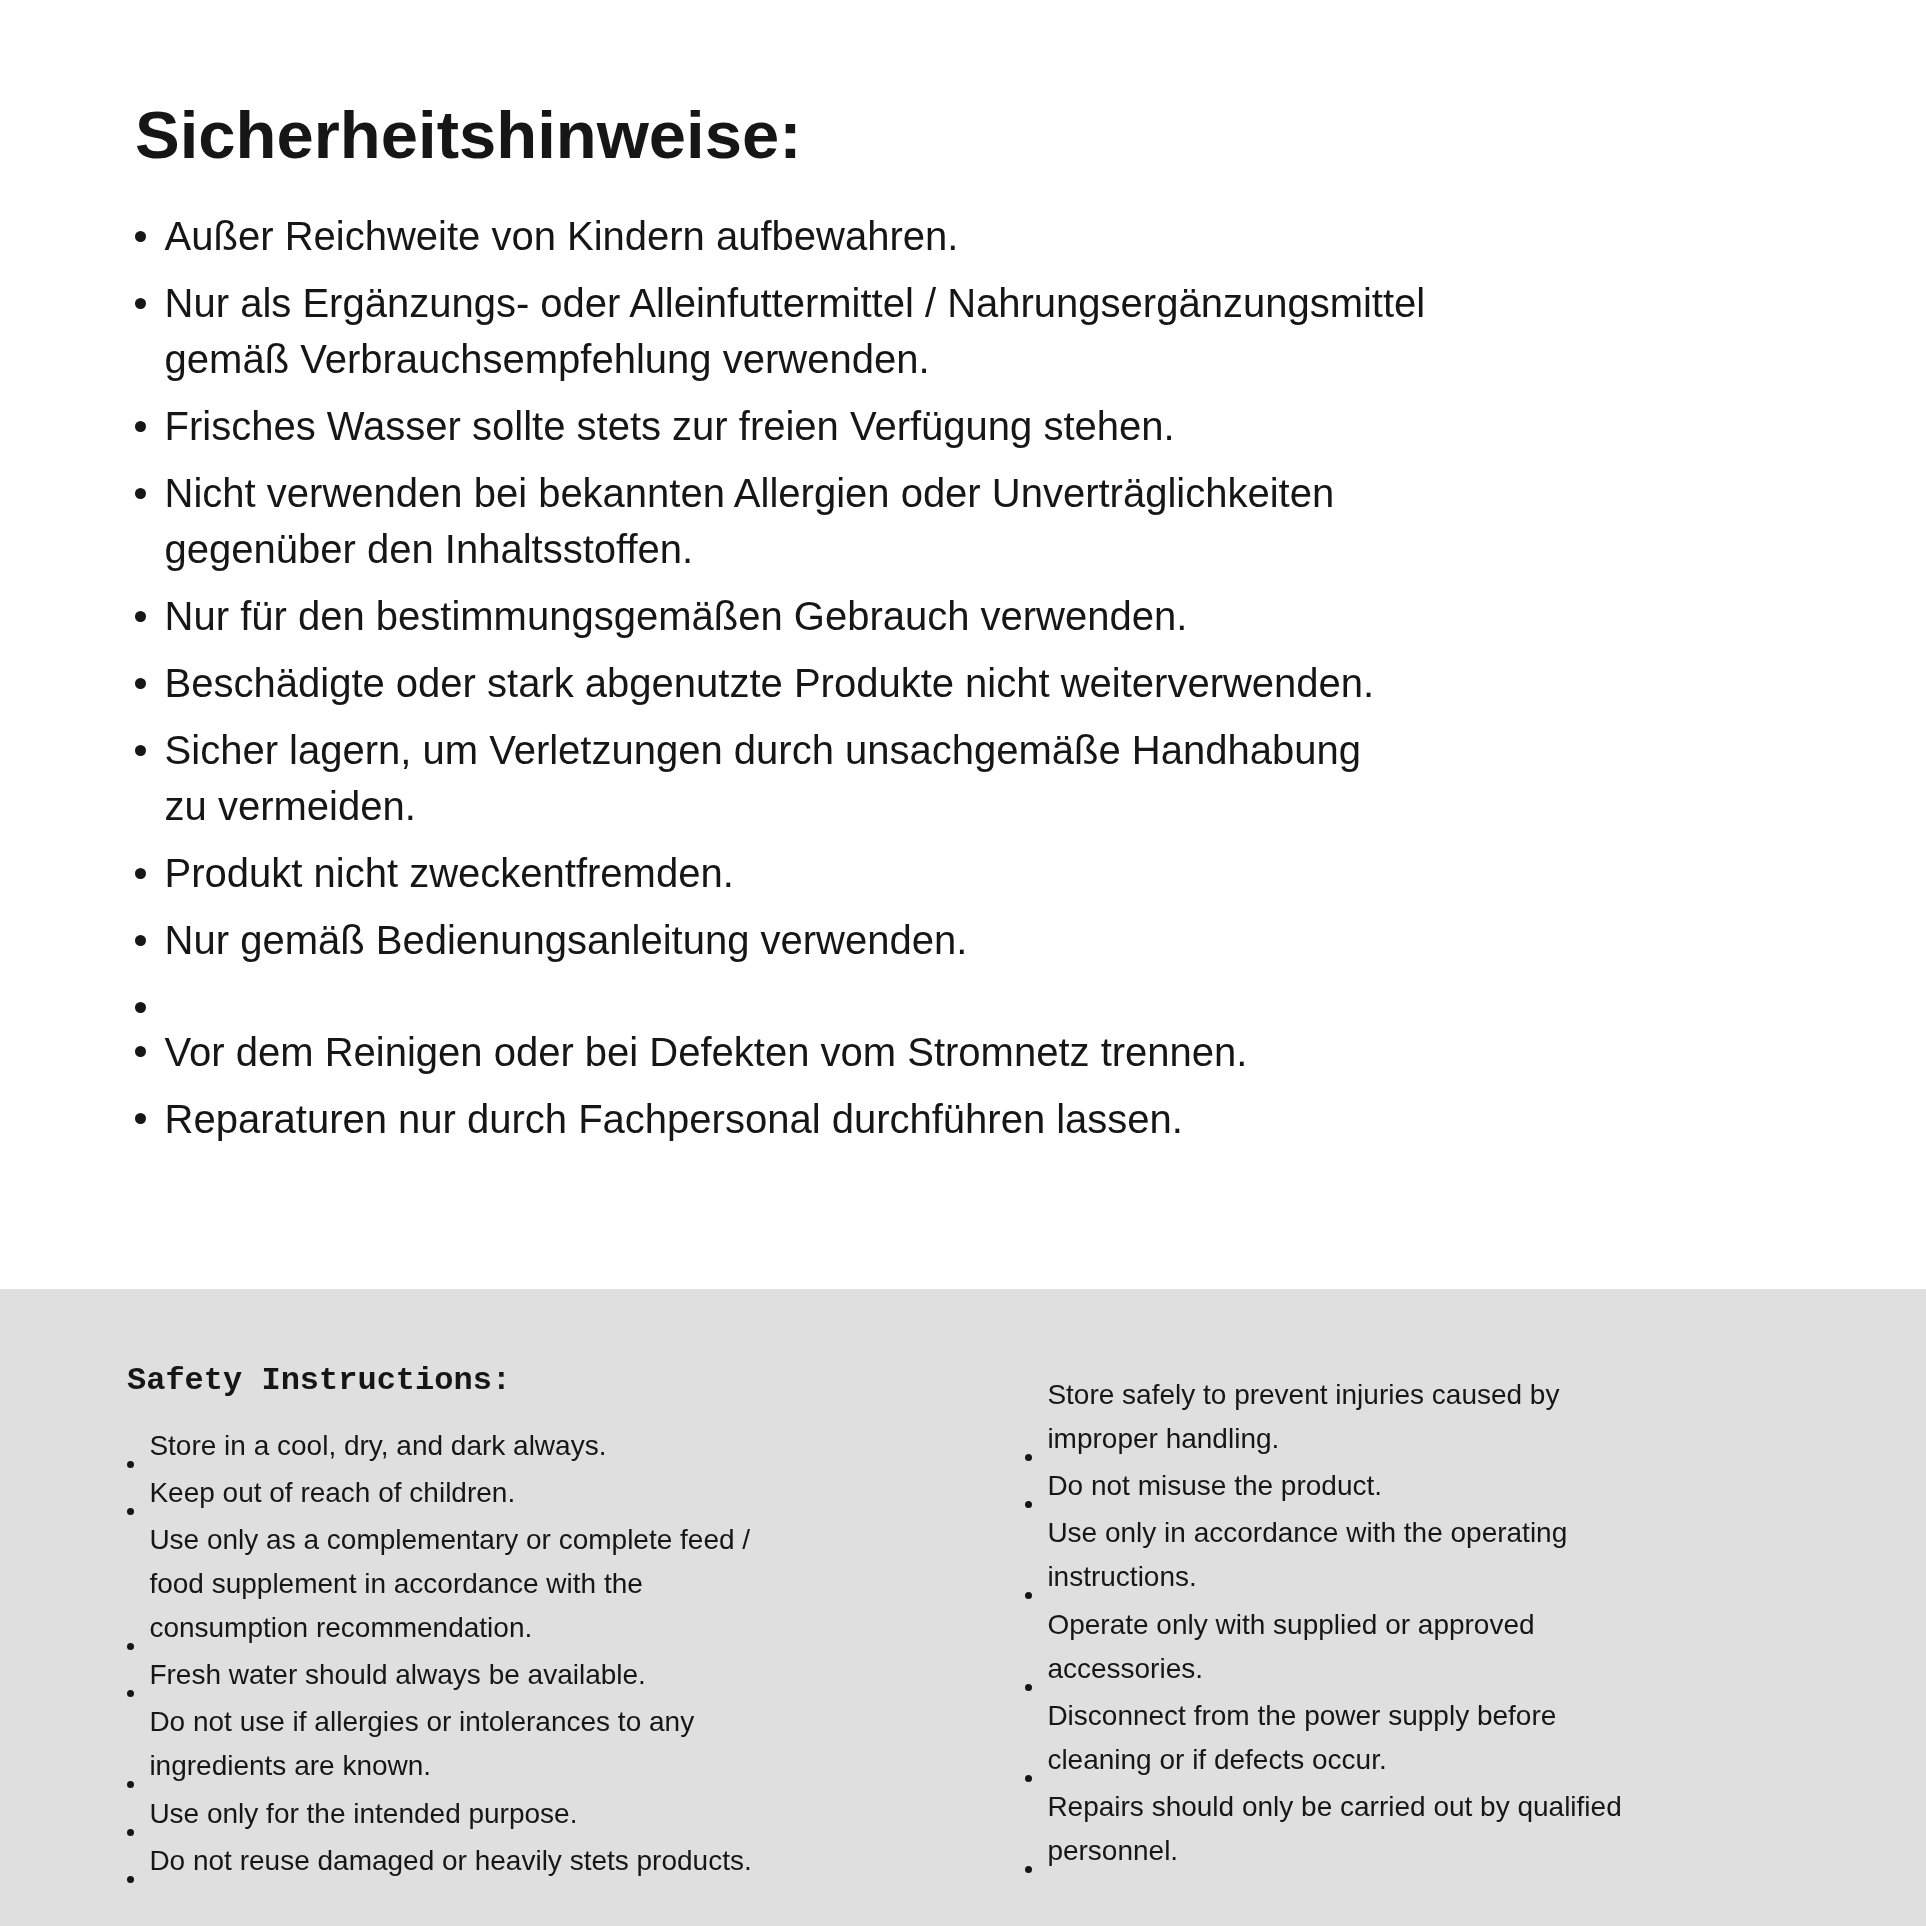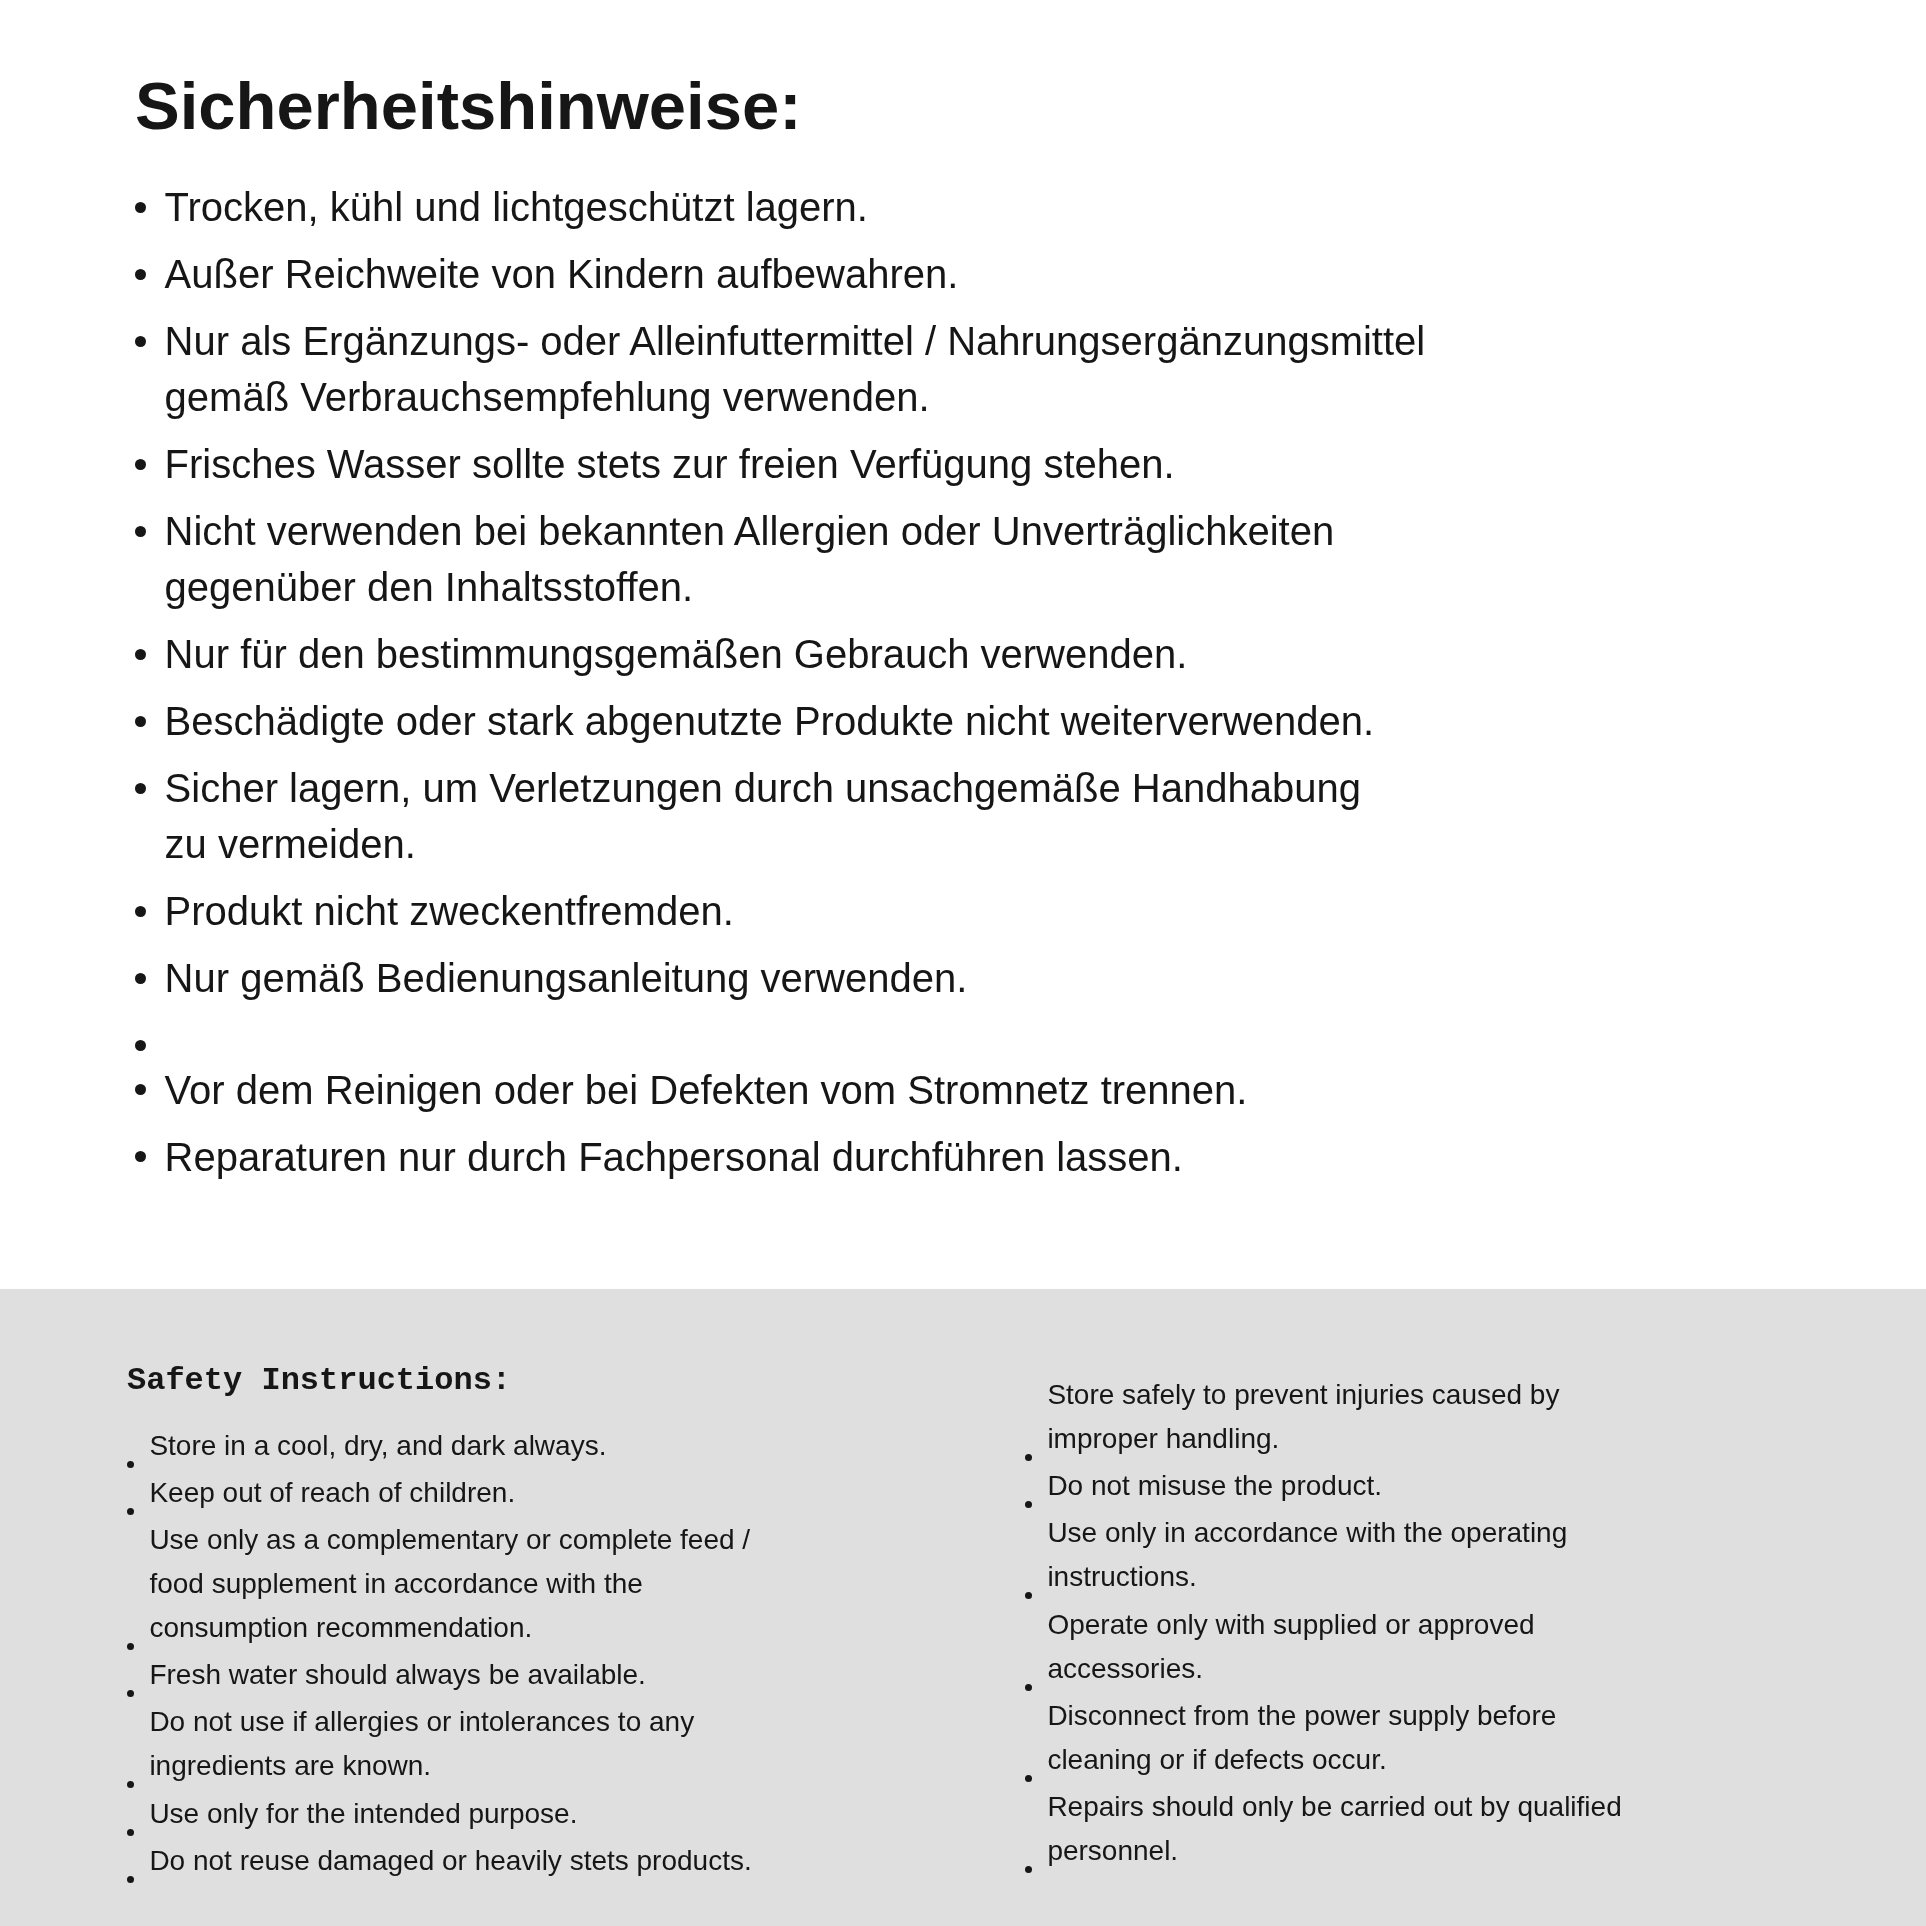--- a/index.html
+++ b/index.html
@@ -12,21 +12,21 @@
   .page{
     position:relative;
     width:1926px;height:1926px;
     background:var(--page-bg);
     color:var(--text);
     font-family:"Liberation Sans", sans-serif;
     overflow:hidden;
   }
   
   .de-section{
-    padding:67px 128px 0 135px;
+    padding:96px 128px 0 135px;
   }
   .de-heading{
     font-size:67px;
     font-weight:700;
     line-height:1.15;
     margin:0 0 35px 0;
     color:var(--text);
   }
   ul.blist{list-style:none;margin:0;padding:0;}
   .blist li{display:flex;align-items:flex-start;}
@@ -84,24 +84,20 @@
 <body>
 
 <div class="page">
 
   <section class="de-section">
     <h1 class="de-heading">Sicherheitshinweise:</h1>
 
     <ul class="blist de-list">
         <li>
         <span class="dot"></span>
-        <span class="txt">Trocken, kühl und lichtgeschützt lagern.</span>
-      </li>
-        <li>
-        <span class="dot"></span>
         <span class="txt">Außer Reichweite von Kindern aufbewahren.</span>
       </li>
         <li>
         <span class="dot"></span>
         <span class="txt">Nur als Ergänzungs- oder Alleinfuttermittel / Nahrungsergänzungsmittel
 gemäß Verbrauchsempfehlung verwenden.</span>
       </li>
         <li>
         <span class="dot"></span>
         <span class="txt">Frisches Wasser sollte stets zur freien Verfügung stehen.</span>

